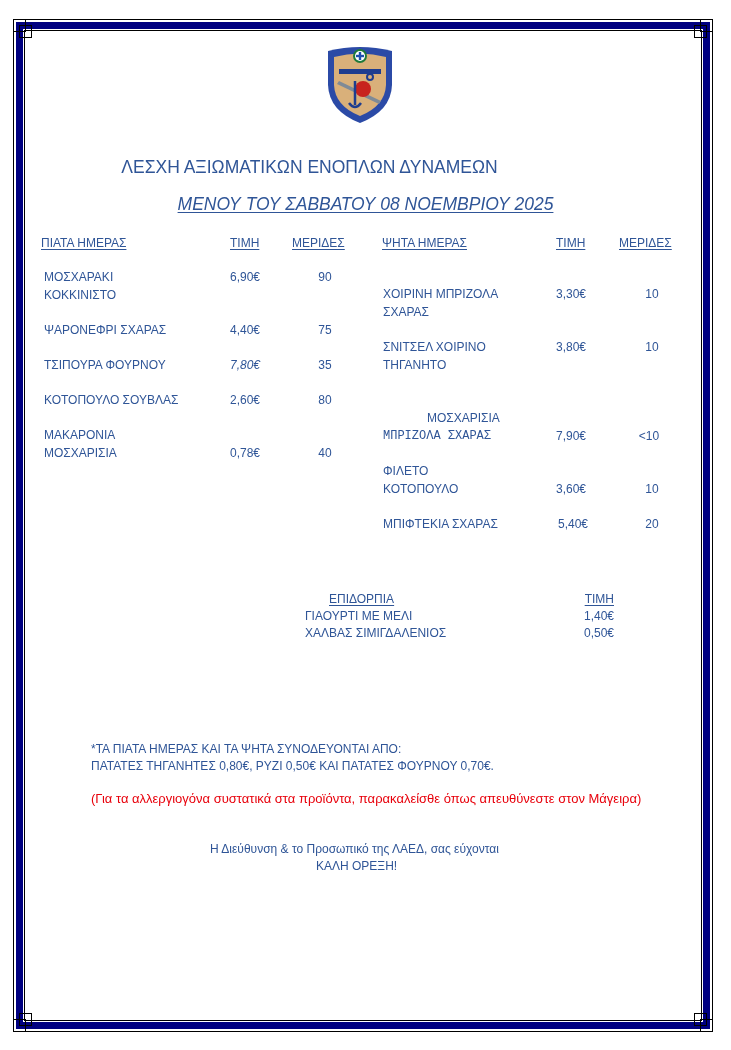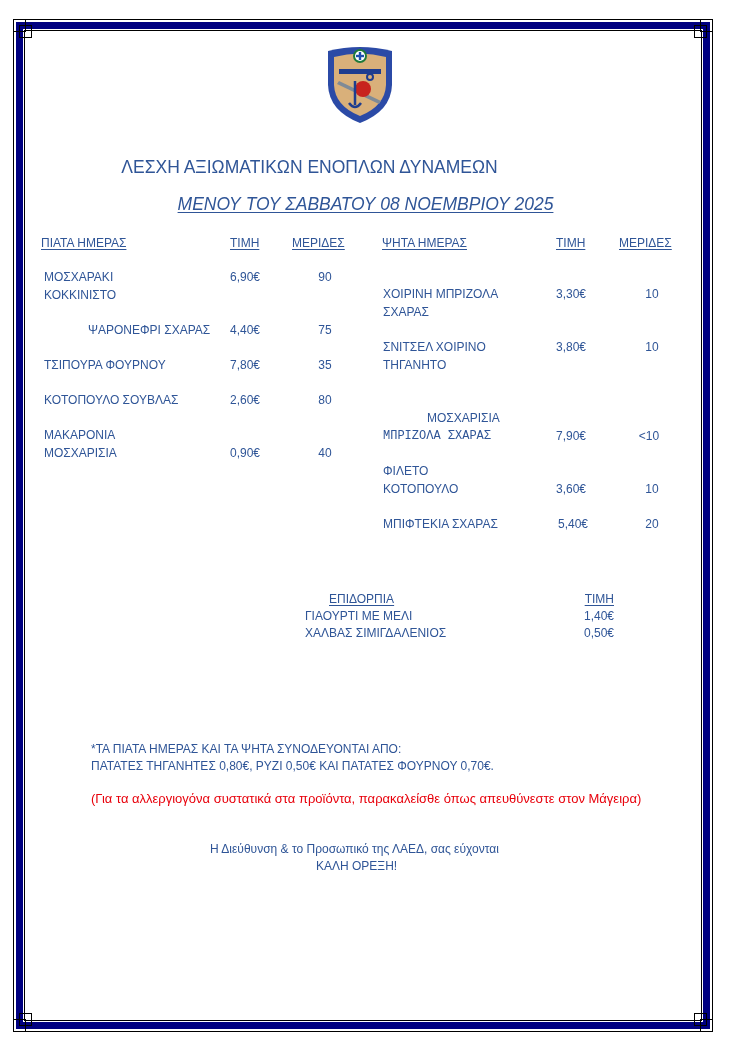--- a/index.html
+++ b/index.html
@@ -62,38 +62,38 @@
   <div class="txt u" style="left:230px;top:234px;">ΤΙΜΗ</div>
   <div class="txt u" style="left:292px;top:234px;">ΜΕΡΙΔΕΣ</div>
 
   <div>
     <div class="txt" style="left:44px;top:268px;">ΜΟΣΧΑΡΑΚΙ</div>
     <div class="txt" style="left:44px;top:286px;text-align:right;">ΚΟΚΚΙΝΙΣΤΟ</div>
     <div class="txt" style="left:230px;top:268px;">6,90€</div>
     <div class="txt c" style="left:305px;width:40px;top:268px;">90</div>
   </div>
   <div>
-    <div class="txt" style="left:44px;top:321px;margin-left:44px;">ΨΑΡΟΝΕΦΡΙ ΣΧΑΡΑΣ</div>
+    <div class="txt" style="left:44px;top:321px;">ΨΑΡΟΝΕΦΡΙ ΣΧΑΡΑΣ</div>
     <div class="txt" style="left:230px;top:321px;">4,40€</div>
     <div class="txt c" style="left:305px;width:40px;top:321px;">75</div>
   </div>
   <div>
     <div class="txt" style="left:44px;top:356px;">ΤΣΙΠΟΥΡΑ ΦΟΥΡΝΟΥ</div>
-    <div class="txt" style="left:230px;top:356px;">7,80€</div>
+    <div class="txt" style="left:230px;top:356px;font-style:italic;">7,80€</div>
     <div class="txt c" style="left:305px;width:40px;top:356px;">35</div>
   </div>
   <div>
     <div class="txt" style="left:44px;top:391px;">ΚΟΤΟΠΟΥΛΟ ΣΟΥΒΛΑΣ</div>
     <div class="txt" style="left:230px;top:391px;">2,60€</div>
     <div class="txt c" style="left:305px;width:40px;top:391px;">80</div>
   </div>
   <div>
     <div class="txt" style="left:44px;top:426px;">ΜΑΚΑΡΟΝΙΑ</div>
     <div class="txt" style="left:44px;top:444px;">ΜΟΣΧΑΡΙΣΙΑ</div>
-    <div class="txt" style="left:230px;top:444px;">0,90€</div>
+    <div class="txt" style="left:230px;top:444px;">0,78€</div>
     <div class="txt c" style="left:305px;width:40px;top:444px;">40</div>
   </div>
 </div>
 
 <div>
   <div class="txt u" style="left:382px;top:234px;">ΨΗΤΑ ΗΜΕΡΑΣ</div>
   <div class="txt u" style="left:556px;top:234px;">ΤΙΜΗ</div>
   <div class="txt u" style="left:619px;top:234px;">ΜΕΡΙΔΕΣ</div>
 
   <div>

